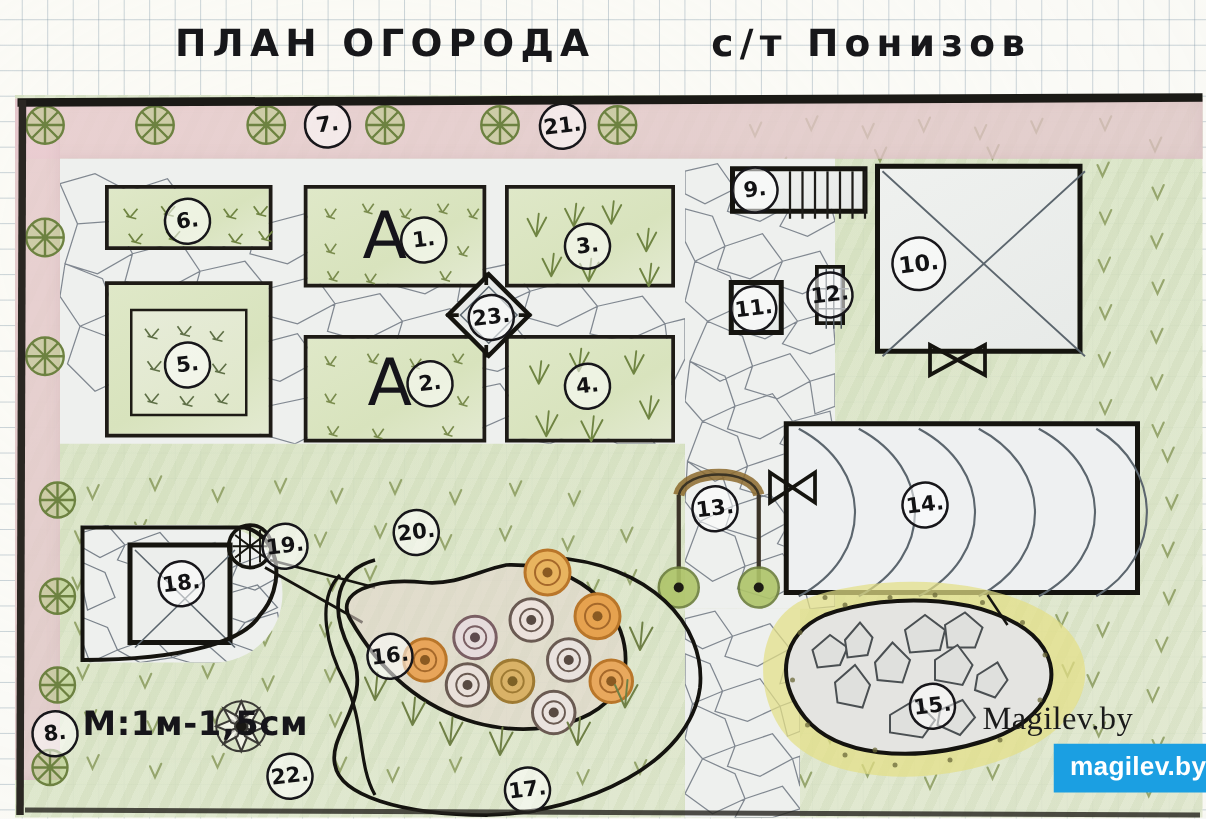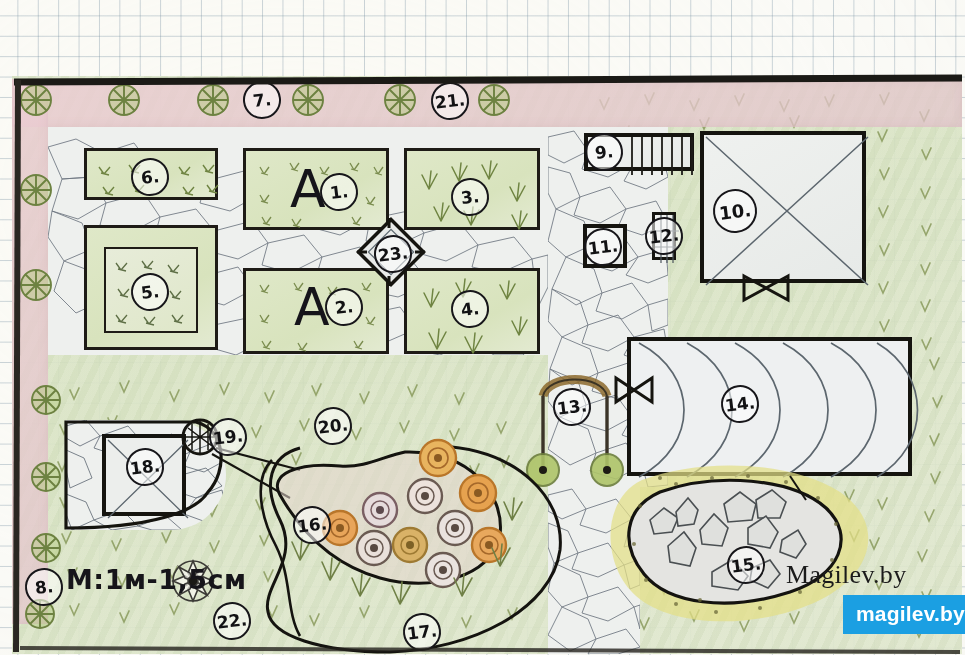--- a/index.html
+++ b/index.html
@@ -76,20 +76,21 @@
   svg.draw{position:absolute;left:0;top:0;overflow:visible;pointer-events:none;}
 </style>
 </head>
 <body>
 
 <div id="page">
 
   <div class="paper"></div>
   <div class="paper-warm"></div>
 
+  <div class="title">ПЛАН ОГОРОДА      с/т Понизов</div>
 
   <div class="lawn"></div>
 
   <svg class="draw" width="965" height="655">
     <g stroke="#7f914f" stroke-width="1.7" fill="none" opacity=".75" stroke-linecap="round">
 
       <g id="gticks">
         <path d="M880 95 l4 9 l5 -11"></path>
           <path d="M920 112 l4 9 l5 -11"></path>
         <path d="M878 132 l4 9 l5 -11"></path>

